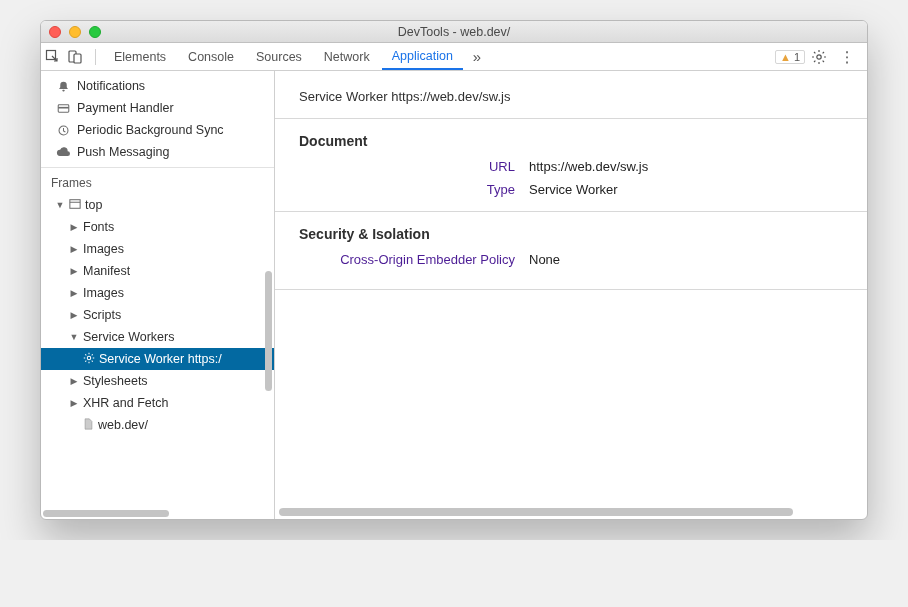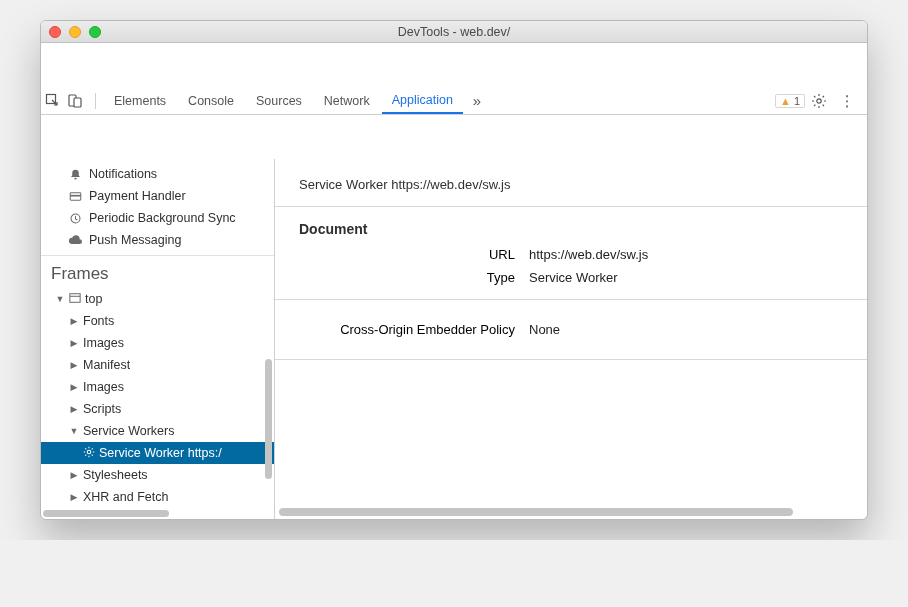--- a/index.html
+++ b/index.html
@@ -14,21 +14,20 @@
   .window {
     width: 828px;
     height: 500px;
     background: #fff;
     border: 1px solid #b9b9b9;
     border-radius: 6px;
     box-shadow: 0 20px 40px rgba(0,0,0,.25);
     display: flex;
     flex-direction: column;
     overflow: hidden;
-    gap: 44px;
   }
   
   .titlebar {
     height: 22px;
     background: linear-gradient(#ececec, #dcdcdc);
     border-bottom: 1px solid #c0c0c0;
     display: flex;
     align-items: center;
     padding: 0 8px;
     font-size: 12.5px;
@@ -67,24 +66,24 @@
     width:234px;
     border-right:1px solid #cfcfcf;
     overflow:hidden;
     position:relative;
     font-size:12.5px;
     color:#303030;
     display:flex;
     flex-direction:column;
   }
   .side-scroll { flex:1; overflow:hidden; }
-  .sec-items { padding:4px 12px; }
+  .sec-items { padding:4px 0; }
   .row { display:flex; align-items:center; height:22px; padding-left:14px; gap:6px;}
   .row .ic { width:16px; display:flex; justify-content:center; color:#6d6d6d;}
-  .section-title { font-size:17px; color:#555; padding:8px 10px 4px; }
+  .section-title { font-size:12px; color:#555; padding:8px 10px 4px; }
   .tree .node { display:flex; align-items:center; height:22px; gap:4px; }
   .tree .arrow { width:10px; font-size:9px; color:#6a6a6a; display:inline-block; text-align:center;}
   .tree .folder-ic { color:#6d6d6d; font-size:11px;}
   .tree .lbl { white-space:nowrap; overflow:hidden; text-overflow:clip;}
   .tree .d1 { padding-left:14px;}
   .tree .d2 { padding-left:28px;}
   .tree .d3 { padding-left:42px;}
   .node.selected { background:#0369a1; color:#fff; }
   .node.selected .arrow, .node.selected .folder-ic { color:#fff; }
   .sidebar-hscroll {
@@ -93,21 +92,21 @@
   .sidebar-hscroll .track { height:7px; background:transparent; flex:1; position:relative;}
   .sidebar-hscroll .thumb { position:absolute; left:0; width:55%; height:7px; background:#c4c4c4; border-radius:4px;}
   .side-vscroll-thumb { position:absolute; right:2px; top:200px; width:7px; height:120px; background:#c4c4c4; border-radius:4px;}
   
   .content { flex:1; display:flex; flex-direction:column; overflow:hidden; position:relative;}
   .content-scroll { flex:1; overflow:hidden;}
   .page-title { font-size:13px; color:#303030; padding:18px 24px 14px;}
   .section { border-top:1px solid #d8d8d8; padding:14px 24px 6px; }
   .section h3 { font-size:14px; font-weight:600; color:#303030; margin-bottom:10px;}
   .kv { display:flex; margin:8px 0; font-size:13px;}
-  .kv .k { width:230px; text-align:right; color:#000000; padding-right:14px;}
+  .kv .k { width:230px; text-align:right; color:#4c1d95; padding-right:14px;}
   .kv .v { color:#222;}
   .content-hscroll { height:14px; border-top:0; display:flex; align-items:center; padding:0 4px;}
   .content-hscroll .track{ flex:1; height:8px; position:relative;}
   .content-hscroll .thumb{ position:absolute; left:0; width:88%; height:8px; background:#c4c4c4; border-radius:4px;}
   .section.last { border-bottom:1px solid #d8d8d8; padding-bottom:14px;}
 </style>
 </head>
 <body>
 
 <div class="window">
@@ -281,20 +280,21 @@
             <div class="k">URL</div>
             <div class="v">https://web.dev/sw.js</div>
           </div>
           <div class="kv">
             <div class="k">Type</div>
             <div class="v">Service Worker</div>
           </div>
         </div>
 
         <div class="section last">
+          <h3>Security &amp; Isolation</h3>
           <div class="kv">
             <div class="k">Cross-Origin Embedder Policy</div>
             <div class="v">None</div>
           </div>
         </div>
       </div>
       <div class="content-hscroll">
         <div class="track">
             <div class="thumb"></div>
           </div>

